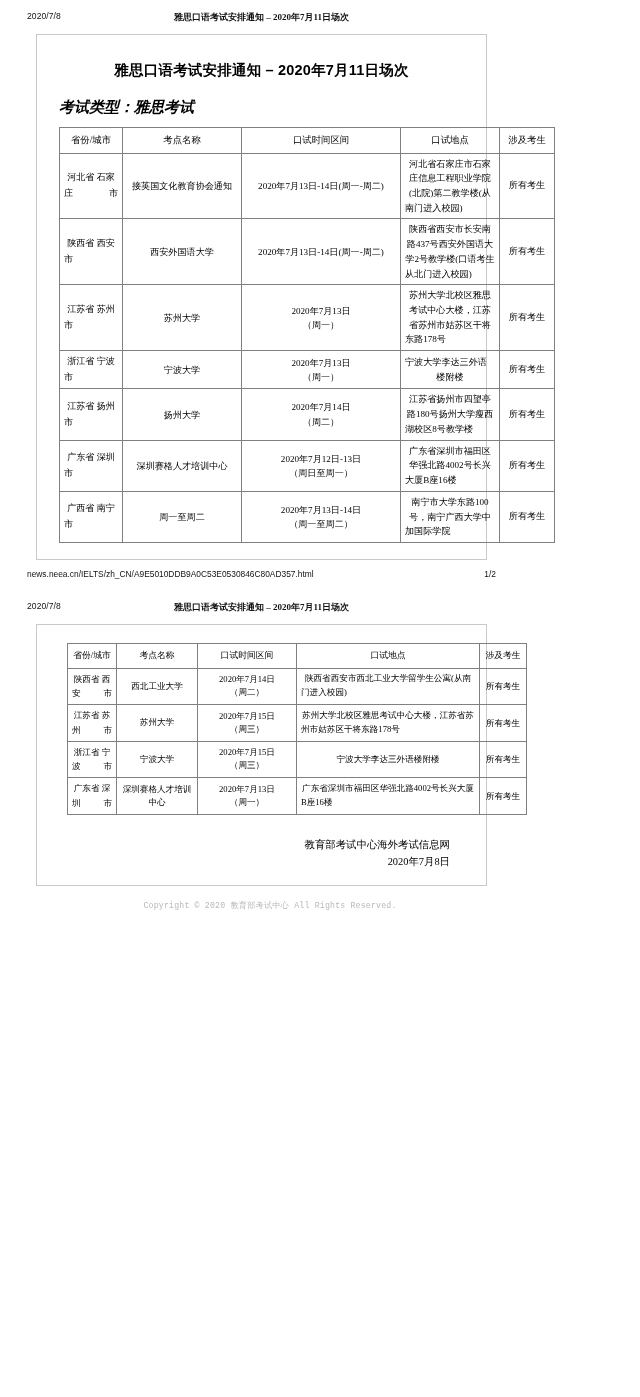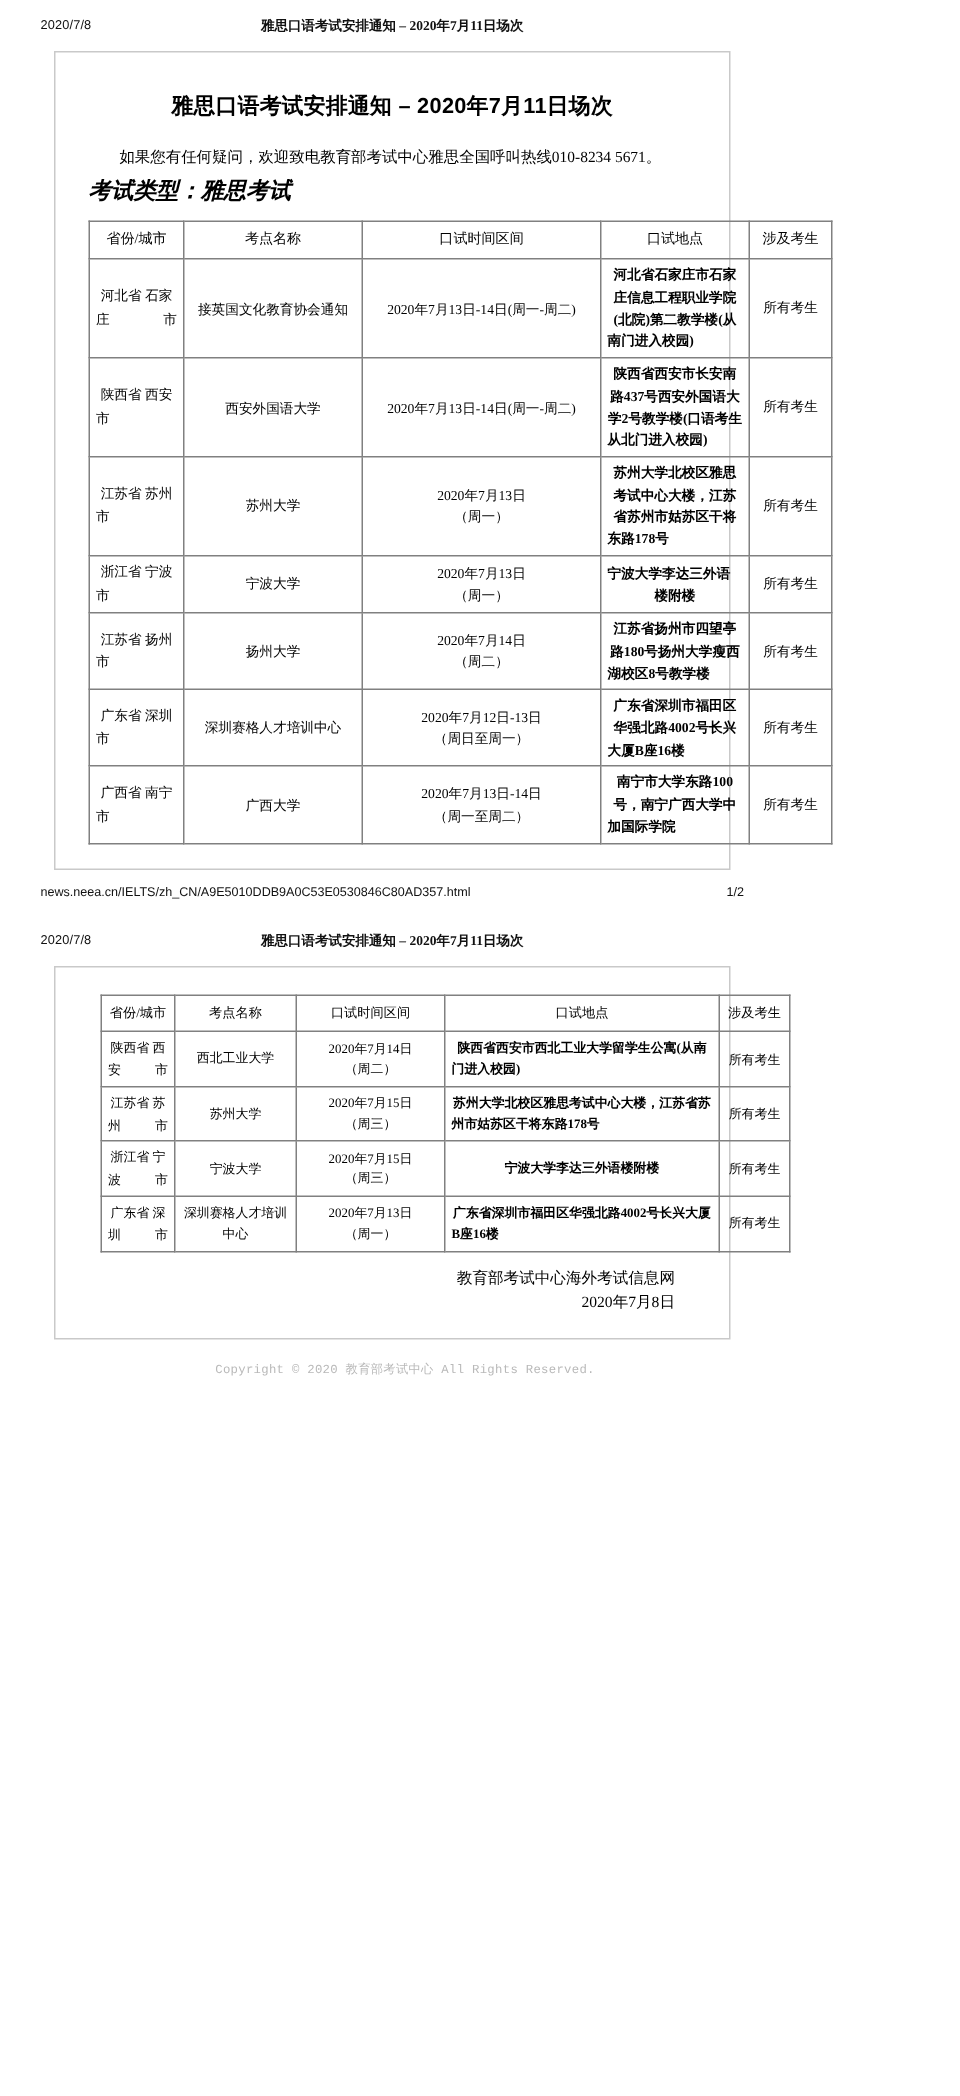--- a/index.html
+++ b/index.html
@@ -103,21 +103,20 @@
     text-justify: inter-ideograph;
     padding-left: 7px;
     padding-right: 7px;
     line-height: 1.72;
   }
   td.venue-addr {
     text-align: justify;
     text-justify: inter-ideograph;
     text-align-last: left;
     line-height: 1.62;
-    font-weight: bold;
   }
   td.venue-addr.center-addr {
     text-align: left;
     text-align-last: center;
   }
   td.cands {
     padding-left: 4px;
     padding-right: 4px;
     line-height: 1.7;
   }
@@ -149,21 +148,21 @@
     left: 0;
     top: 9px;
   }
   .page-foot .pf-right {
     position: absolute;
     right: 0;
     top: 9px;
   }
   
   .signature {
-    margin-top: 10px;
+    margin-top: 22px;
     text-align: right;
     font-size: 10.4px;
     line-height: 1.62;
     padding-right: 6px;
   }
   .copyright {
     text-align: center;
     font-family: "Liberation Mono", "DejaVu Sans Mono", monospace;
     font-size: 8.2px;
     color: #b9b9b9;
@@ -179,21 +178,20 @@
   <div class="print-head">
     <div class="ph-left">2020/7/8</div>
     <div class="ph-center">雅思口语考试安排通知 – 2020年7月11日场次</div>
   </div>
 
   <div class="sheet">
     <div class="sheet-inner">
 
       <div class="doc-title">雅思口语考试安排通知 – 2020年7月11日场次</div>
 
-      <p class="para indent">如果您有任何疑问，欢迎致电教育部考试中心雅思全国呼叫热线010-8234 5671。</p>
       <div class="exam-type">考试类型：雅思考试</div>
 
       <table class="sched">
         <thead>
           <tr>
             <th class="c-prov">省份/城市</th>
             <th class="c-site">考点名称</th>
             <th class="c-time">口试时间区间</th>
             <th class="c-loc">口试地点</th>
             <th class="c-cand">涉及考生</th>
@@ -237,21 +235,21 @@
           </tr>
           <tr>
             <td class="c-prov provcity">广东省 深圳市</td>
             <td class="c-site">深圳赛格人才培训中心</td>
             <td class="c-time">2020年7月12日-13日<br>（周日至周一）</td>
             <td class="c-loc venue-addr">广东省深圳市福田区华强北路4002号长兴大厦B座16楼</td>
             <td class="c-cand cands">所有考生</td>
           </tr>
           <tr>
             <td class="c-prov provcity">广西省 南宁市</td>
-            <td class="c-site">广西大学</td>
+            <td class="c-site">周一至周二</td>
             <td class="c-time">2020年7月13日-14日<br>（周一至周二）</td>
             <td class="c-loc venue-addr">南宁市大学东路100号，南宁广西大学中加国际学院</td>
             <td class="c-cand cands">所有考生</td>
           </tr>
         </tbody>
       </table>
 
     </div>
   </div>
 

